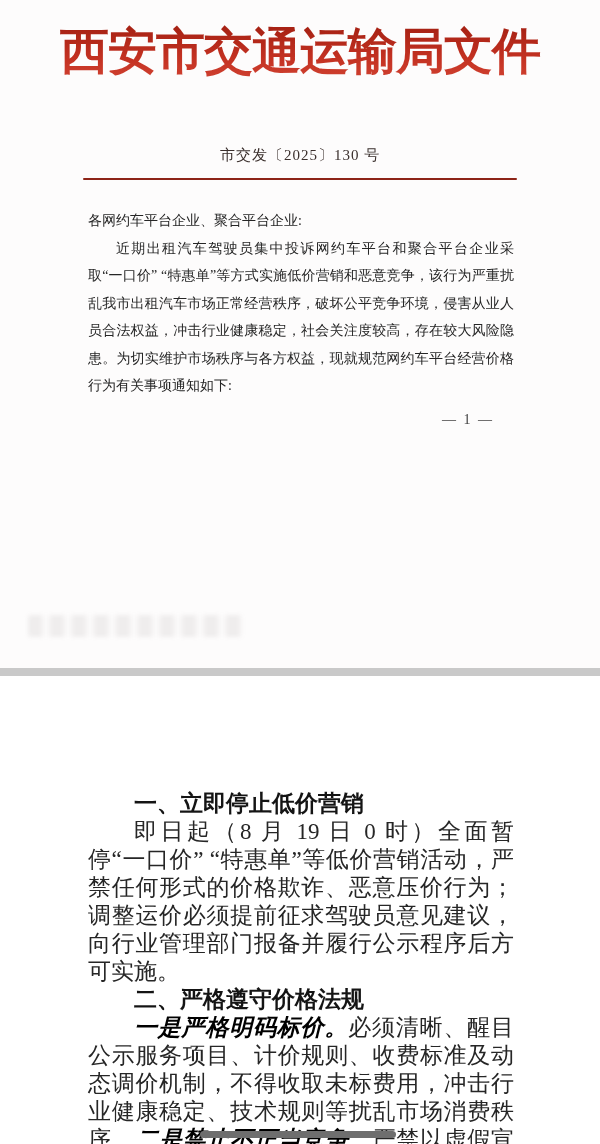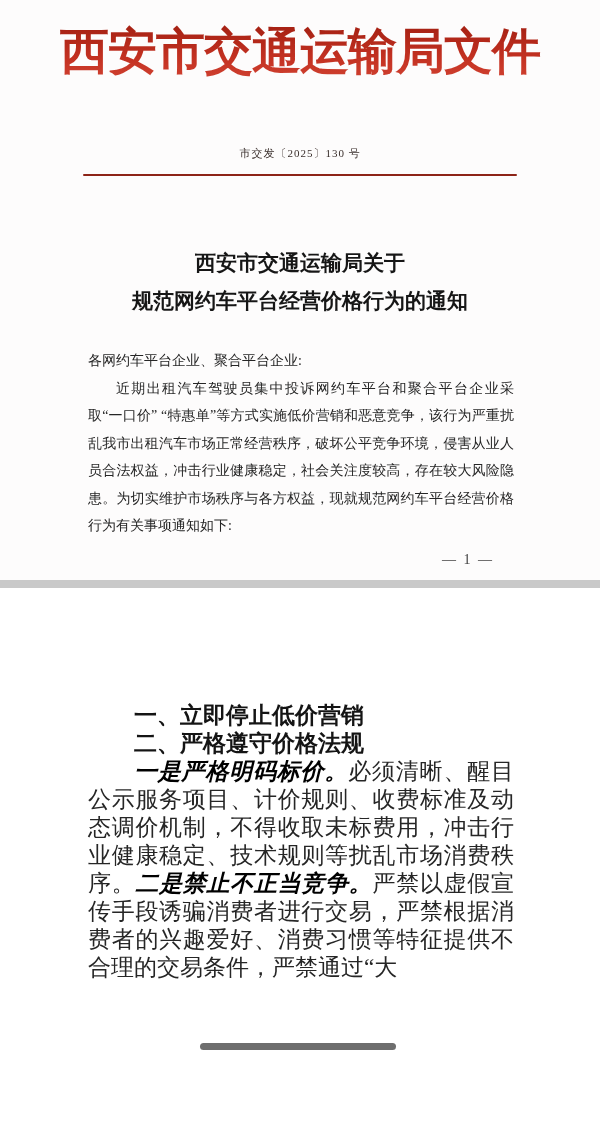--- a/index.html
+++ b/index.html
@@ -5,42 +5,42 @@
   html,body{margin:0;padding:0;background:#ffffff;}
   .screen{
     position:relative;
     width:600px;height:1144px;
     background:#ffffff;
     font-family:"Liberation Serif","DejaVu Serif",serif;
     color:#2b2b2b;
     overflow:hidden;
   }
   .page{position:relative;background:#fdfcfc;}
-  .page1{height:580px;}
+  .page1{height:668px;}
   .page2{height:468px;background:#ffffff;}
 
   .letterhead{
     margin:0;
     padding-top:20px;
     text-align:center;
     font-size:49px;
     font-weight:bold;
     letter-spacing:-1px;
     line-height:64px;
     color:#b0200f;
     background:linear-gradient(180deg,#8e1408 0%,#c43222 70%,#d24434 100%);
     -webkit-background-clip:text;
     background-clip:text;
     -webkit-text-fill-color:transparent;
     text-shadow:none;
   }
   .doc-number{
     margin-top:62px;
     text-align:center;
-    font-size:11px;
+    font-size:15px;
     letter-spacing:1px;
     color:#3a2f2c;
   }
   .red-rule{
     margin:13px auto 0 auto;
     width:434px;height:2px;
     background:#8d241708;
     background:#8d2417;
     border-radius:1px;
   }
@@ -97,40 +97,37 @@
 
 <div class="screen">
 
   <section class="page page1">
     <h1 class="letterhead">西安市交通运输局文件</h1>
 
     <div class="doc-number">市交发〔2025〕130 号</div>
 
     <div class="red-rule"></div>
 
-    <h2 class="doc-title">
-      <span>西安市交通运输局关于</span><br>
-      <span>规范网约车平台经营价格行为的通知</span>
-    </h2>
 
     <div class="content">
       <p class="salutation">各网约车平台企业、聚合平台企业:</p>
       <p class="para">近期出租汽车驾驶员集中投诉网约车平台和聚合平台企业采取“一口价” “特惠单”等方式实施低价营销和恶意竞争，该行为严重扰乱我市出租汽车市场正常经营秩序，破坏公平竞争环境，侵害从业人员合法权益，冲击行业健康稳定，社会关注度较高，存在较大风险隐患。为切实维护市场秩序与各方权益，现就规范网约车平台经营价格行为有关事项通知如下:</p>
     </div>
 
     <div class="page-num">— 1 —</div>
 
     <div class="watermark-smudge"></div>
   </section>
 
   <div class="page-gap"></div>
 
   <section class="page page2">
     <div class="content">
       <p class="heading">一、立即停止低价营销</p>
+      <p class="para">即日起（8 月 19 日 0 时）全面暂停“一口价” “特惠单”等低价营销活动，严禁任何形式的价格欺诈、恶意压价行为；调整运价必须提前征求驾驶员意见建议，向行业管理部门报备并履行公示程序后方可实施。</p>
       <p class="heading">二、严格遵守价格法规</p>
       <p class="para">
         <span class="bold-lead">一是严格明码标价。</span><span>必须清晰、醒目公示服务项目、计价规则、收费标准及动态调价机制，不得收取未标费用，冲击行业健康稳定、技术规则等扰乱市场消费秩序。</span><span class="bold-lead">二是禁止不正当竞争。</span><span>严禁以虚假宣传手段诱骗消费者进行交易，严禁根据消费者的兴趣爱好、消费习惯等特征提供不合理的交易条件，严禁通过“大</span>
       </p>
     </div>
 
     <div class="bottom-bar"></div>
   </section>
 
 </div>

